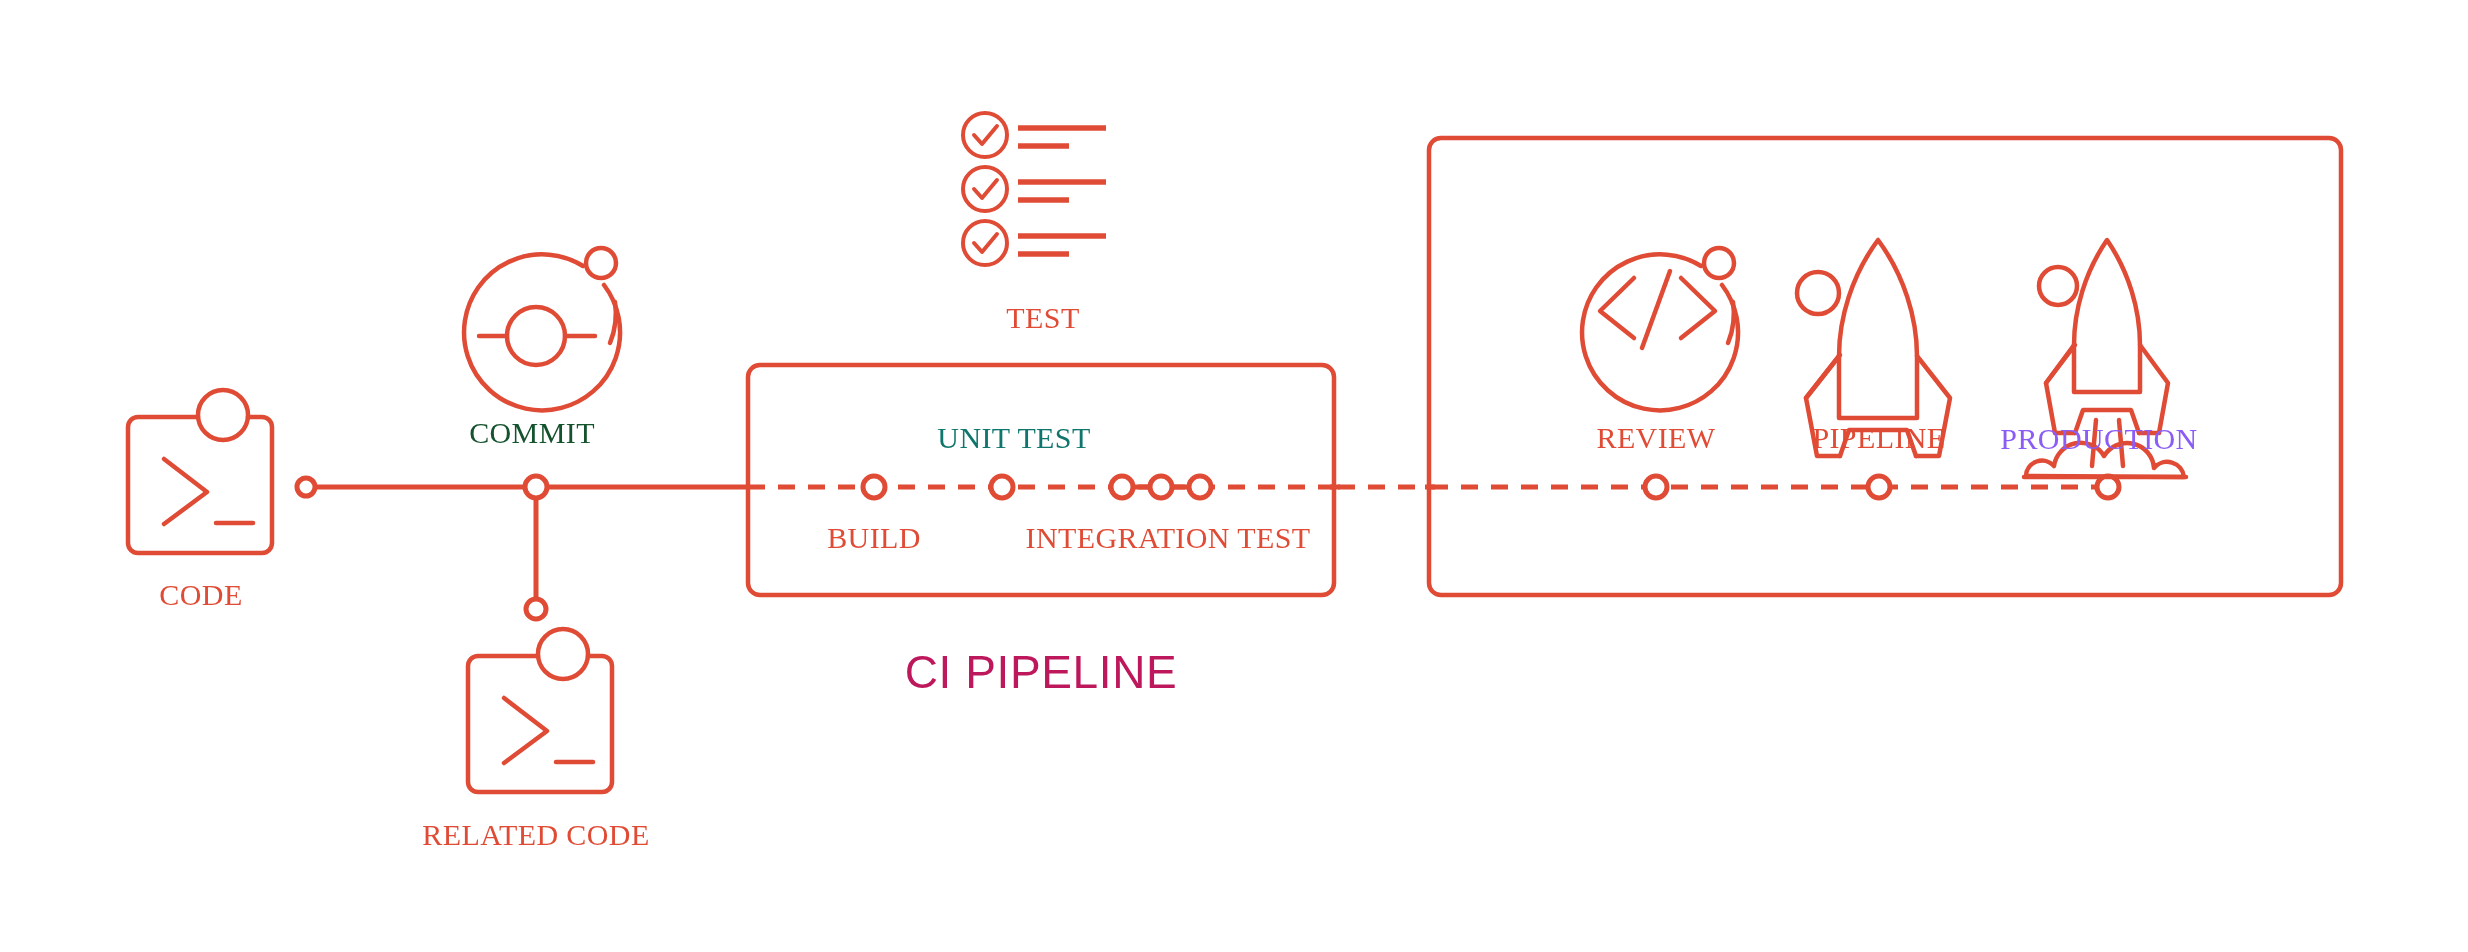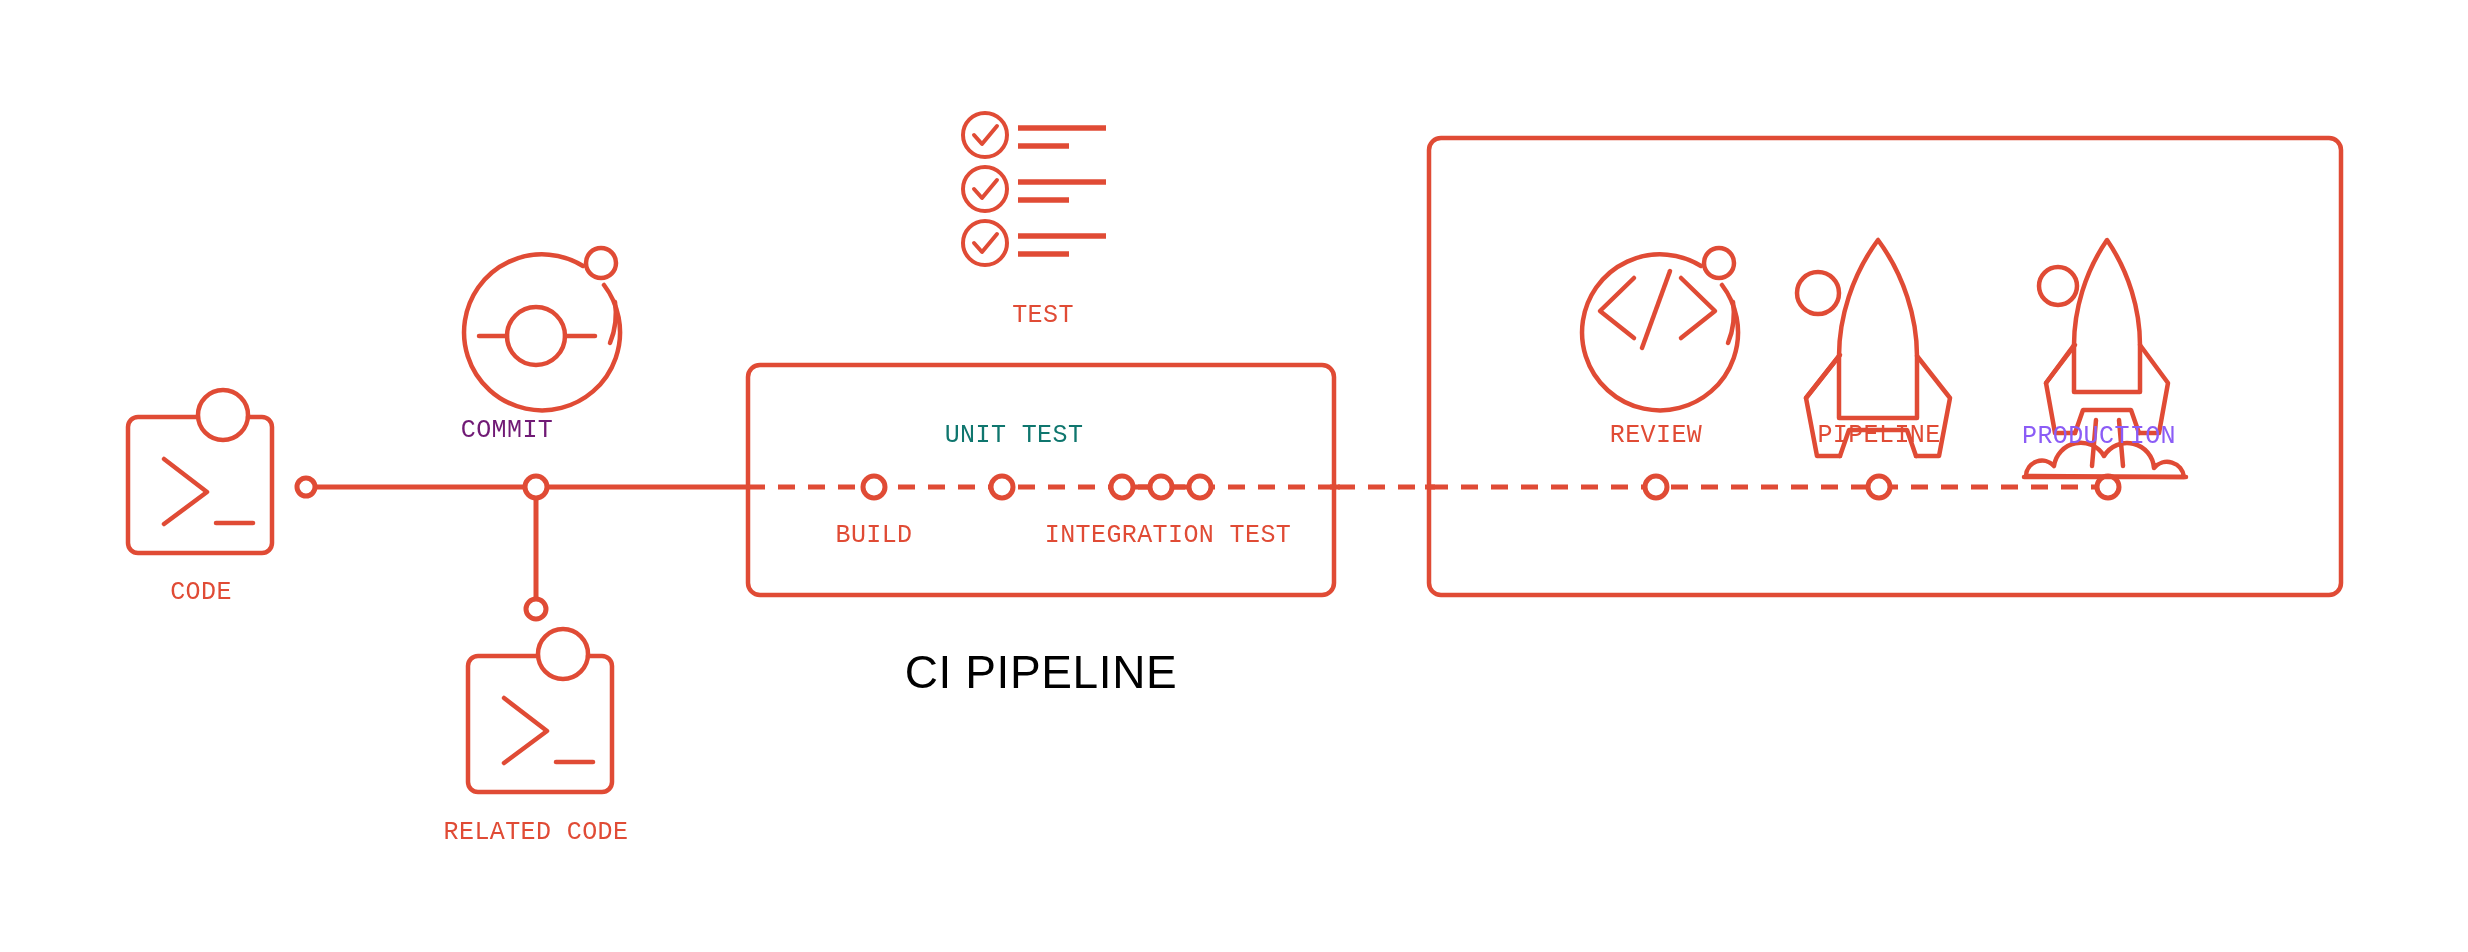--- a/index.html
+++ b/index.html
@@ -67,22 +67,22 @@
   }
   .tick-line {
     fill: none;
     stroke: #E04B35;
     stroke-width: 5.5;
     stroke-linecap: butt;
   }
   .lbl {
     position: absolute;
     color: #E04B35;
-    font-family: Liberation Mono, monospace;
-    font-size: 25px;
+    font-family: Liberation Serif, serif;
+    font-size: 30px;
     letter-spacing: 0.4px;
     white-space: nowrap;
     transform: translateX(-50%);
     line-height: 1;
   }
   .title {
     position: absolute;
     color: #E04B35;
     font-family: "Liberation Sans", sans-serif;
     font-size: 46px;
@@ -247,34 +247,34 @@
                               A 27 27 0 0 1 2154 468
                               A 17 17 0 0 1 2184 477
                               L 2184 477 Z" stroke="#E04B35"></path>
       <line class="stroke" x1="2024" y1="477" x2="2186" y2="477" stroke="#E04B35"></line>
     </g>
 
   </svg>
 
   <div class="lbl" style="left: 201px; top: 580px; color: rgb(224, 75, 53); text-align: right;">CODE</div>
 
-  <div class="lbl" style="left: 507px; top: 418px; color: #701a75;">COMMIT</div>
+  <div class="lbl" style="left: 532px; top: 418px; color: #14532d;">COMMIT</div>
 
   <div class="lbl" style="left: 536px; top: 820px; color: rgb(224, 75, 53);">RELATED CODE</div>
 
   <div class="lbl" style="left: 1043px; top: 303px; color: rgb(224, 75, 53);">TEST</div>
 
   <div class="lbl" style="left: 874px; top: 523px; color: rgb(224, 75, 53);">BUILD</div>
 
   <div class="lbl" style="left: 1014px; top: 423px; color: #0f766e;">UNIT TEST</div>
 
   <div class="lbl" style="left: 1168px; top: 523px; color: rgb(224, 75, 53);">INTEGRATION TEST</div>
 
   <div class="lbl" style="left: 1656px; top: 423px; color: rgb(224, 75, 53);">REVIEW</div>
 
   <div class="lbl" style="left: 1879px; top: 423px; color: rgb(224, 75, 53);">PIPELINE</div>
 
   <div class="lbl" style="left: 2099px; top: 424px; color: #8b5cf6;">PRODUCTION</div>
 
-  <div class="title" style="left: 1041px; top: 649px; color: #000000;">CI PIPELINE</div>
+  <div class="title" style="left: 1041px; top: 649px; color: #be185d;">CI PIPELINE</div>
 
 
 </div>
 
 </body></html>

